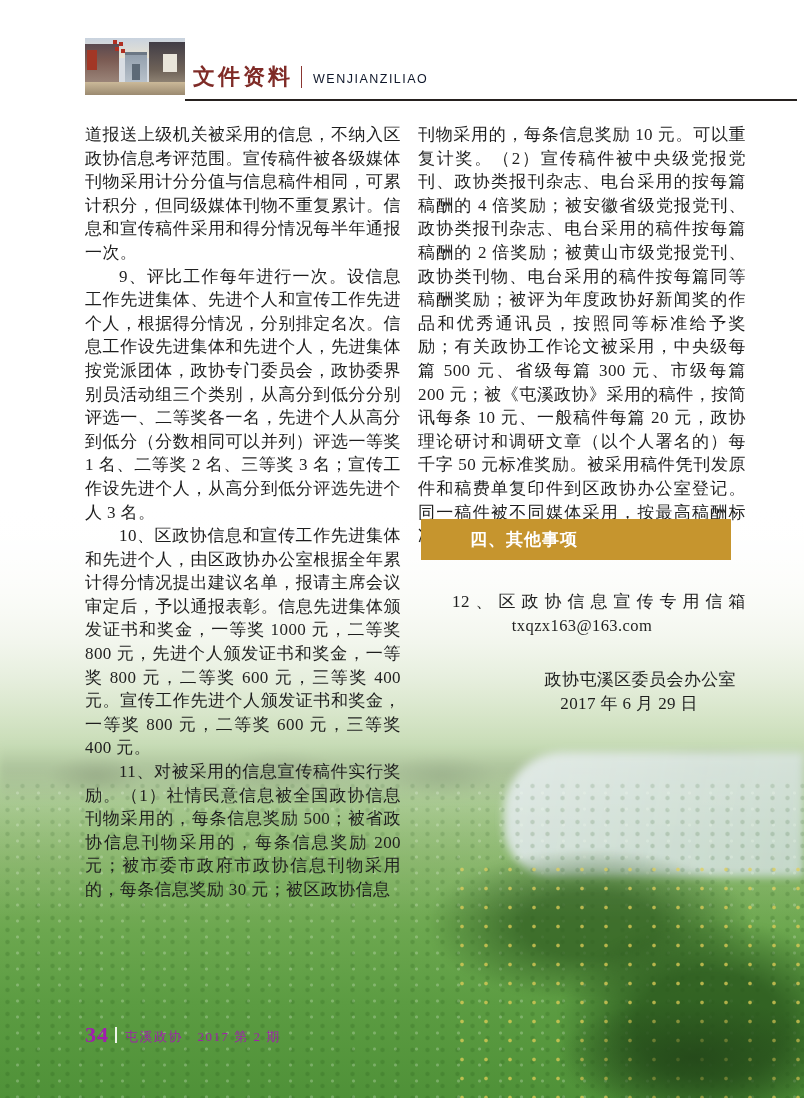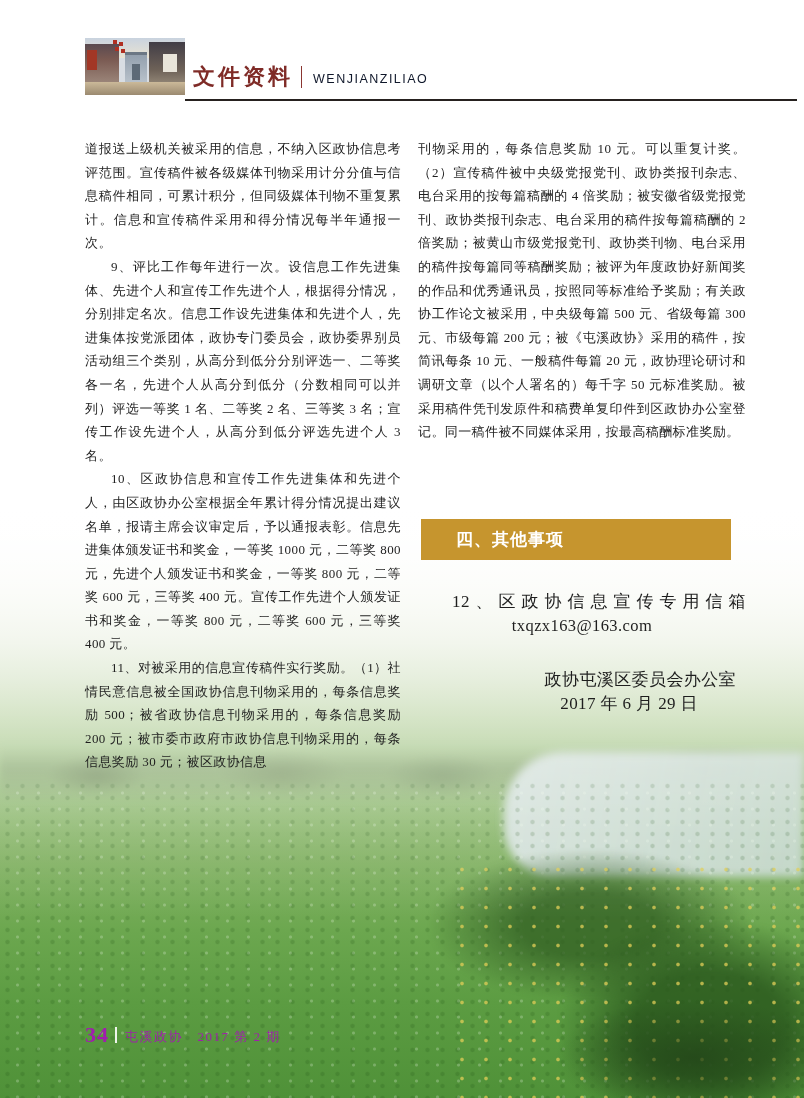--- a/index.html
+++ b/index.html
@@ -32,39 +32,40 @@
   }
   .header-divider{width:1px;height:22px;background:#8a3530;margin:0 11px 0 8px;}
   .header-sub{
     font-family:"Liberation Sans","DejaVu Sans",sans-serif;
     font-size:12.5px;color:#0f172a;letter-spacing:1.5px;font-weight:normal;padding-top:4px;
   }
   .hrule{position:absolute;left:185px;top:99px;width:612px;height:2px;background:#26211f;}
 
   
   .col{
-    position:absolute;top:137px;
-    font-size:13px;line-height:23.6px;letter-spacing:.4px;
+    position:absolute;top:123px;
+    font-size:17px;line-height:23.6px;letter-spacing:.4px;
     text-align:justify;text-justify:inter-character;
   }
   .col p{margin:0;}
   .col p.indent{text-indent:2em;}
   .col-left{left:85px;width:316px;}
   .col-right{left:418px;width:328px;}
 
   
   .banner{
     position:absolute;left:421px;top:519px;width:310px;height:41px;
     background:#c6952e;display:flex;align-items:center;
     z-index:3;
   }
   .banner-title{
     color:#ffffff;font-weight:bold;font-size:17px;letter-spacing:1px;
     padding-left:35px;
     font-family:"Liberation Sans","DejaVu Sans",sans-serif;
+    margin-left:14px;
   }
 
   
   .col-right-lower{
     position:absolute;left:418px;top:590px;width:328px;
     font-size:17px;line-height:24px;letter-spacing:.4px;z-index:3;
   }
   .col-right-lower p{margin:0;}
   .mailbox-line{text-indent:2em;text-align:justify;text-align-last:justify;}
   .email-line{text-align:center;font-size:16.5px;}

